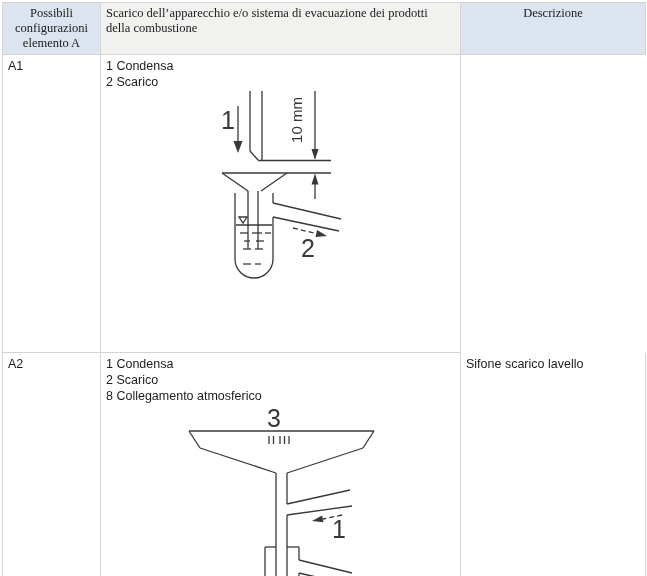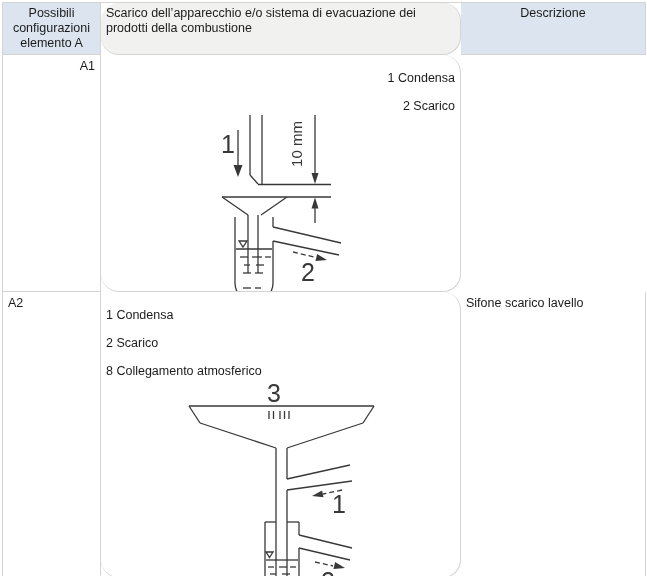--- a/index.html
+++ b/index.html
@@ -9,28 +9,28 @@
     --ink:#1b1b1b;
     --draw:#383838;
   }
   html,body{margin:0;padding:0;background:#ffffff;width:647px;height:576px;overflow:hidden;}
   body{font-family:"Liberation Sans", sans-serif;color:var(--ink);}
   .table{position:absolute;left:2px;top:2px;width:643px;border-top:1px solid var(--border);border-left:1px solid var(--border);}
   .row{display:flex;}
   .cell{box-sizing:border-box;border-right:1px solid var(--border);border-bottom:1px solid var(--border);
         padding:3px 5px;font-size:12.5px;line-height:16px;overflow:hidden;}
   .c1{width:98px;}
-  .c2{width:360px;border-radius:18px;}
+  .c2{width:360px;}
   .c3{width:185px;}
-  .thead .cell{line-height:15px;padding-top:3px;}
+  .thead .cell{line-height:15px;padding-top:3px;font-family:Liberation Serif, serif;}
   .thead .c1,.thead .c3{background:var(--header-blue);text-align:center;}
   .thead .c2{background:var(--header-gray);}
-  .row.r1{height:237px;text-align:right;}
+  .row.r1{height:298px;}
   .row.r2{height:286px;}
-  .legend div{white-space:nowrap;margin-top:12px;}
+  .legend div{white-space:nowrap;}
   .diag{display:block;}
   .diag.a1{margin-left:94px;margin-top:-1px;}
   .diag.a2{margin-left:74px;margin-top:1px;}
   svg text{fill:var(--draw);font-family:"Liberation Sans", sans-serif;}
   .num-label{font-size:25px;}
   .dim-label{font-size:15px;}
 </style>
 </head>
 <body>
 

